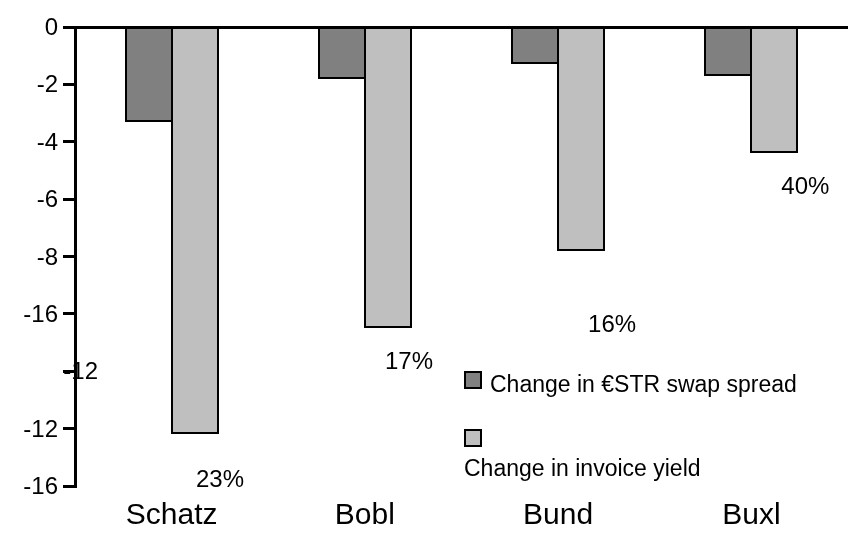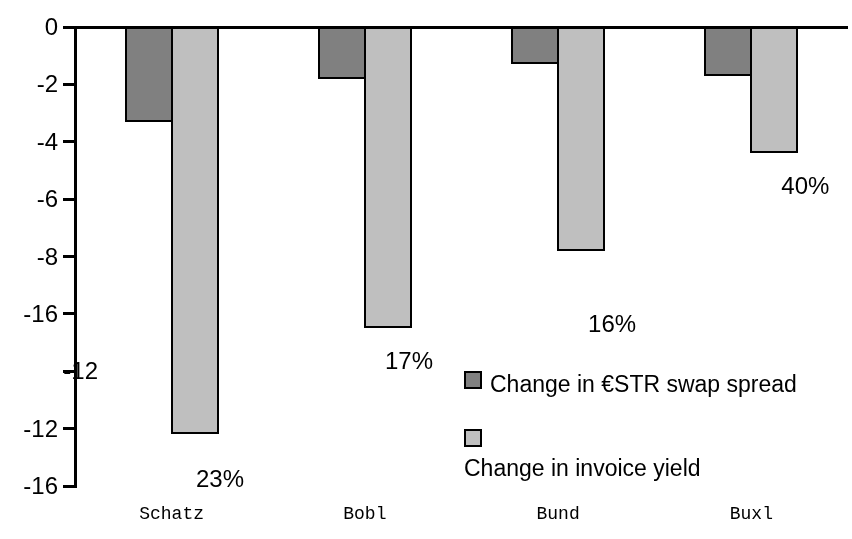--- a/index.html
+++ b/index.html
@@ -32,24 +32,23 @@
     width: 110px;
     text-align: right;
     font-size: 24px;
     line-height: 26px;
     white-space: nowrap;
   }
   .x-tick-label {
     position: absolute;
     width: 140px;
     text-align: center;
-    font-size: 18px;
+    font-size: 30px;
     line-height: 26px;
     white-space: nowrap;
-    font-family: Liberation Mono, monospace;
   }
   .legend-item {
     position: absolute;
     display: flex;
     align-items: flex-start;
     gap: 8px;
     font-size: 23px;
     line-height: 26px;
     white-space: nowrap;
   }

